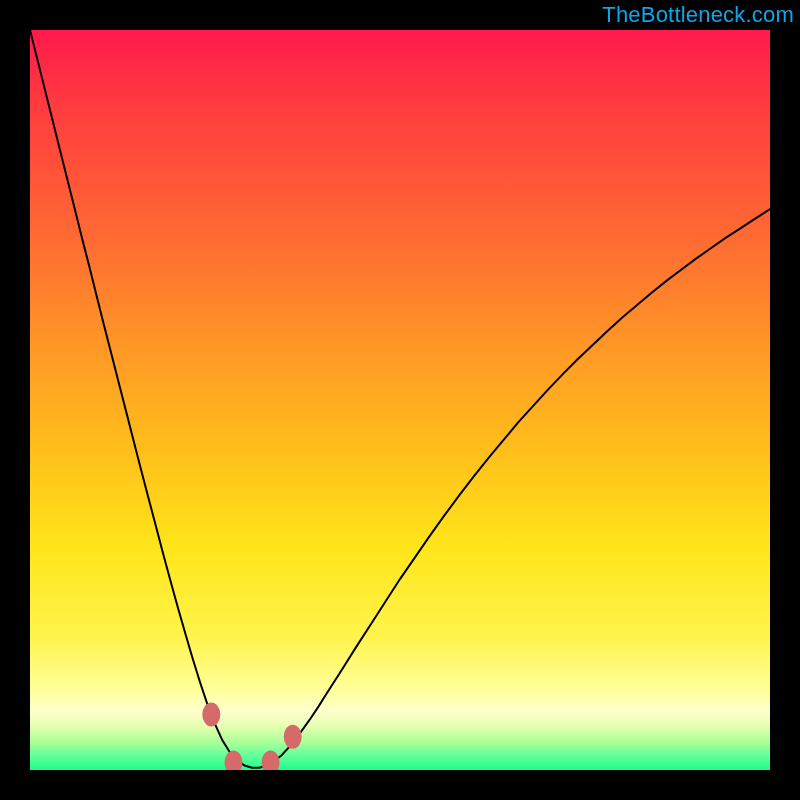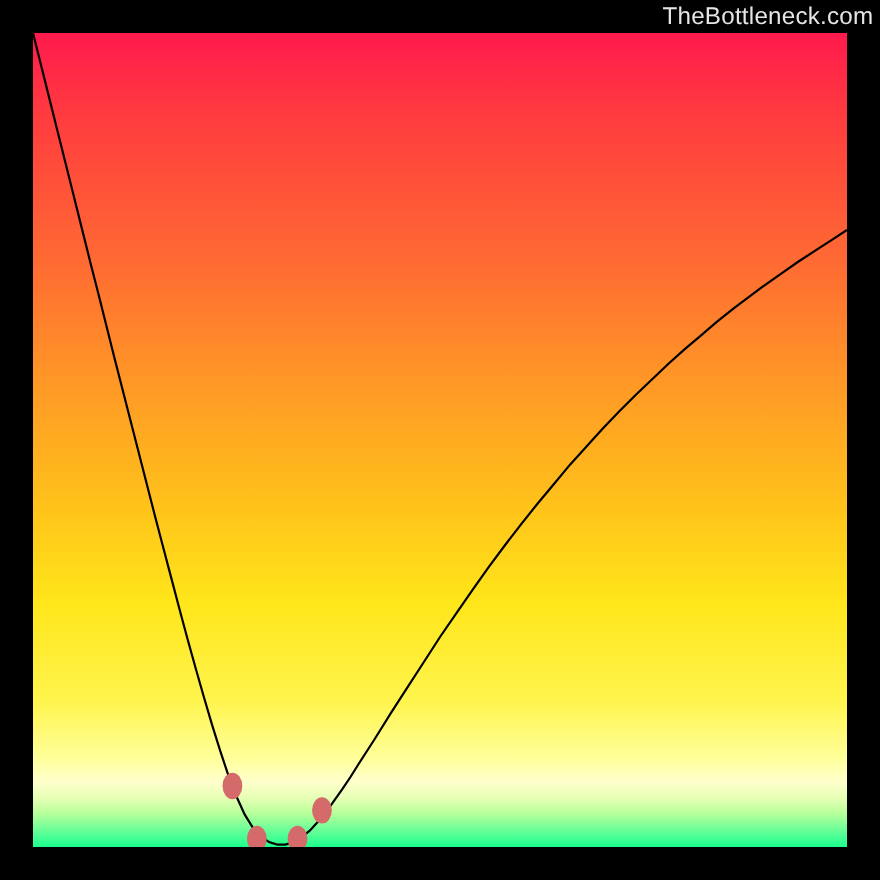--- a/index.html
+++ b/index.html
@@ -42,21 +42,21 @@
       #e6ffb3 94%,
       #b3ff99 96%,
       #66ff99 98%,
       #1aff8c 100%
     );
   }
   .watermark {
     position: absolute;
     top: 2px;
     right: 6px;
-    color: #e5e5e5;
+    color: #0ea5e9;
     font-size: 22px;
     letter-spacing: 0.2px;
     font-weight: 500;
   }
   svg.curve {
     position: absolute;
     left: 0; top: 0;
     width: 740px;
     height: 740px;
   }

